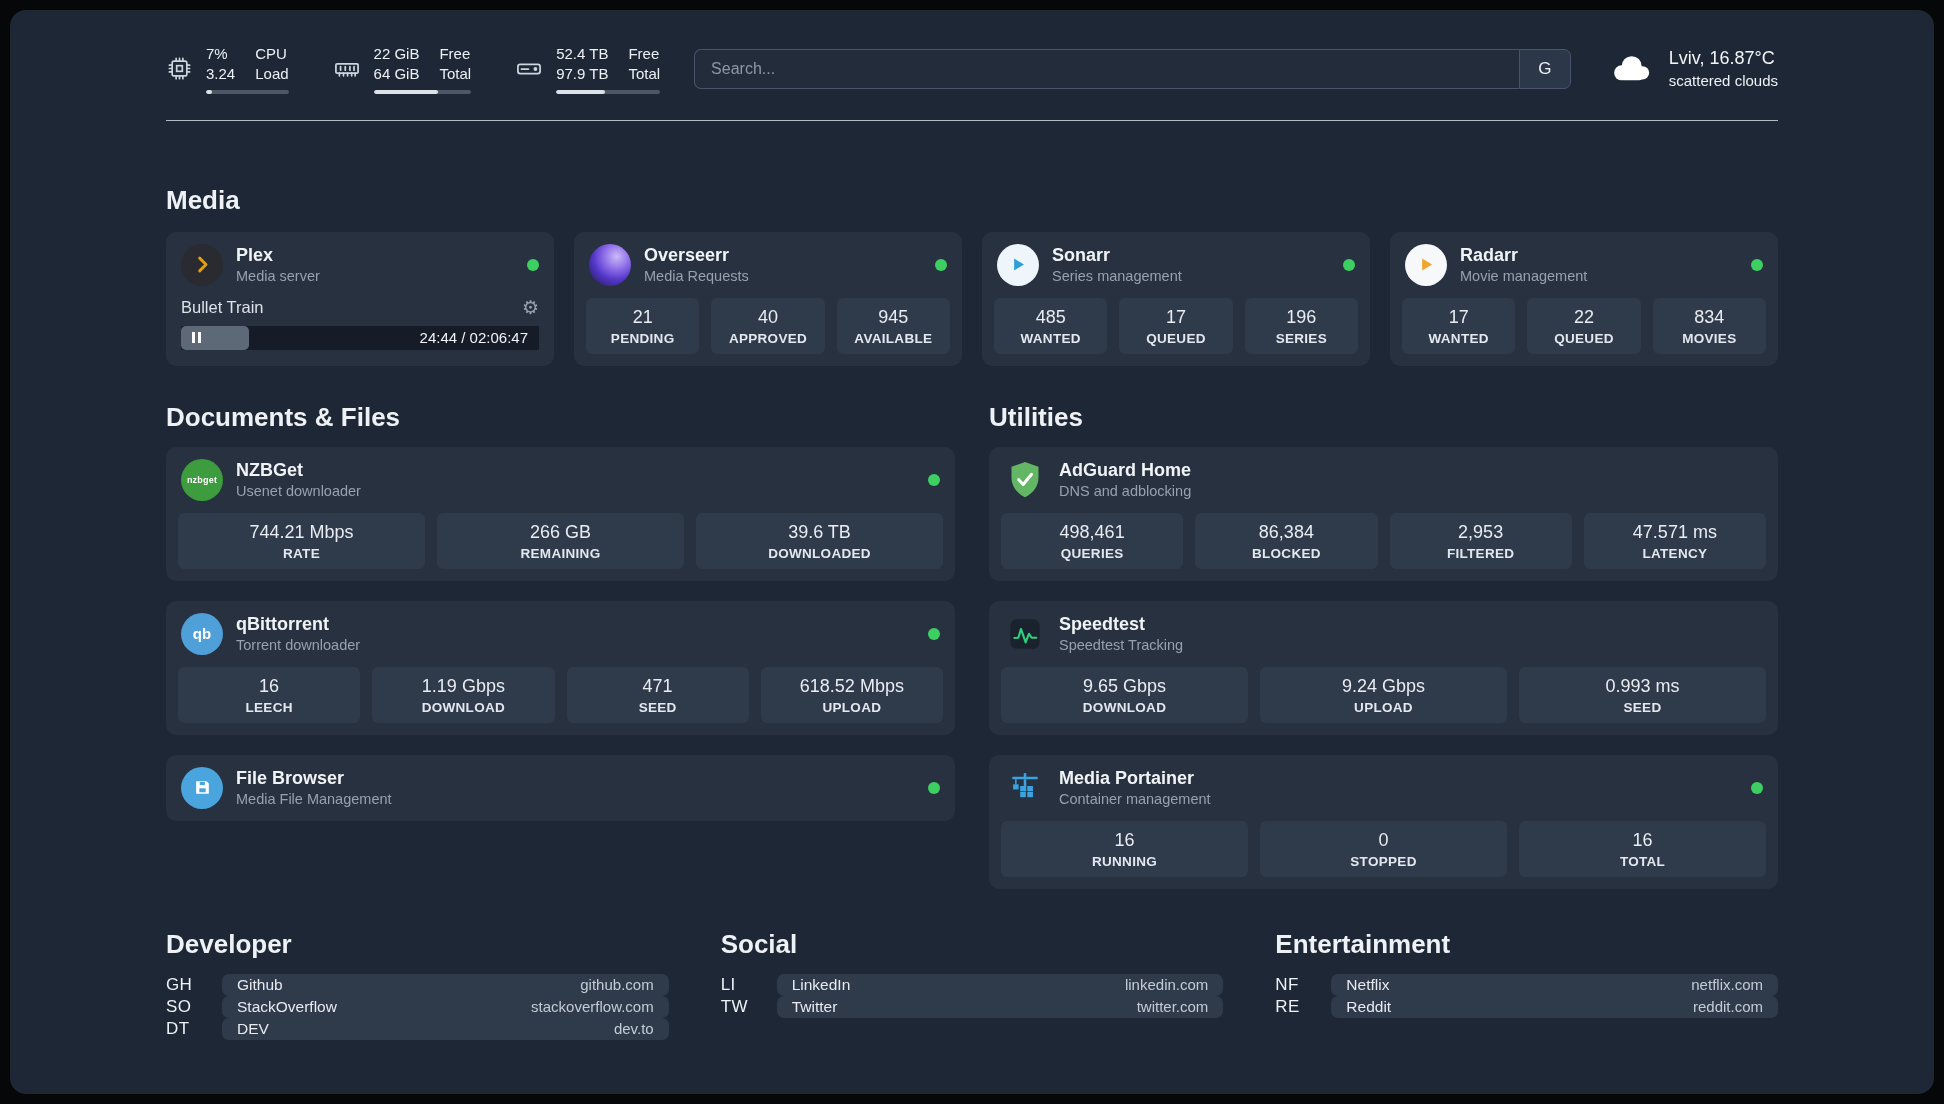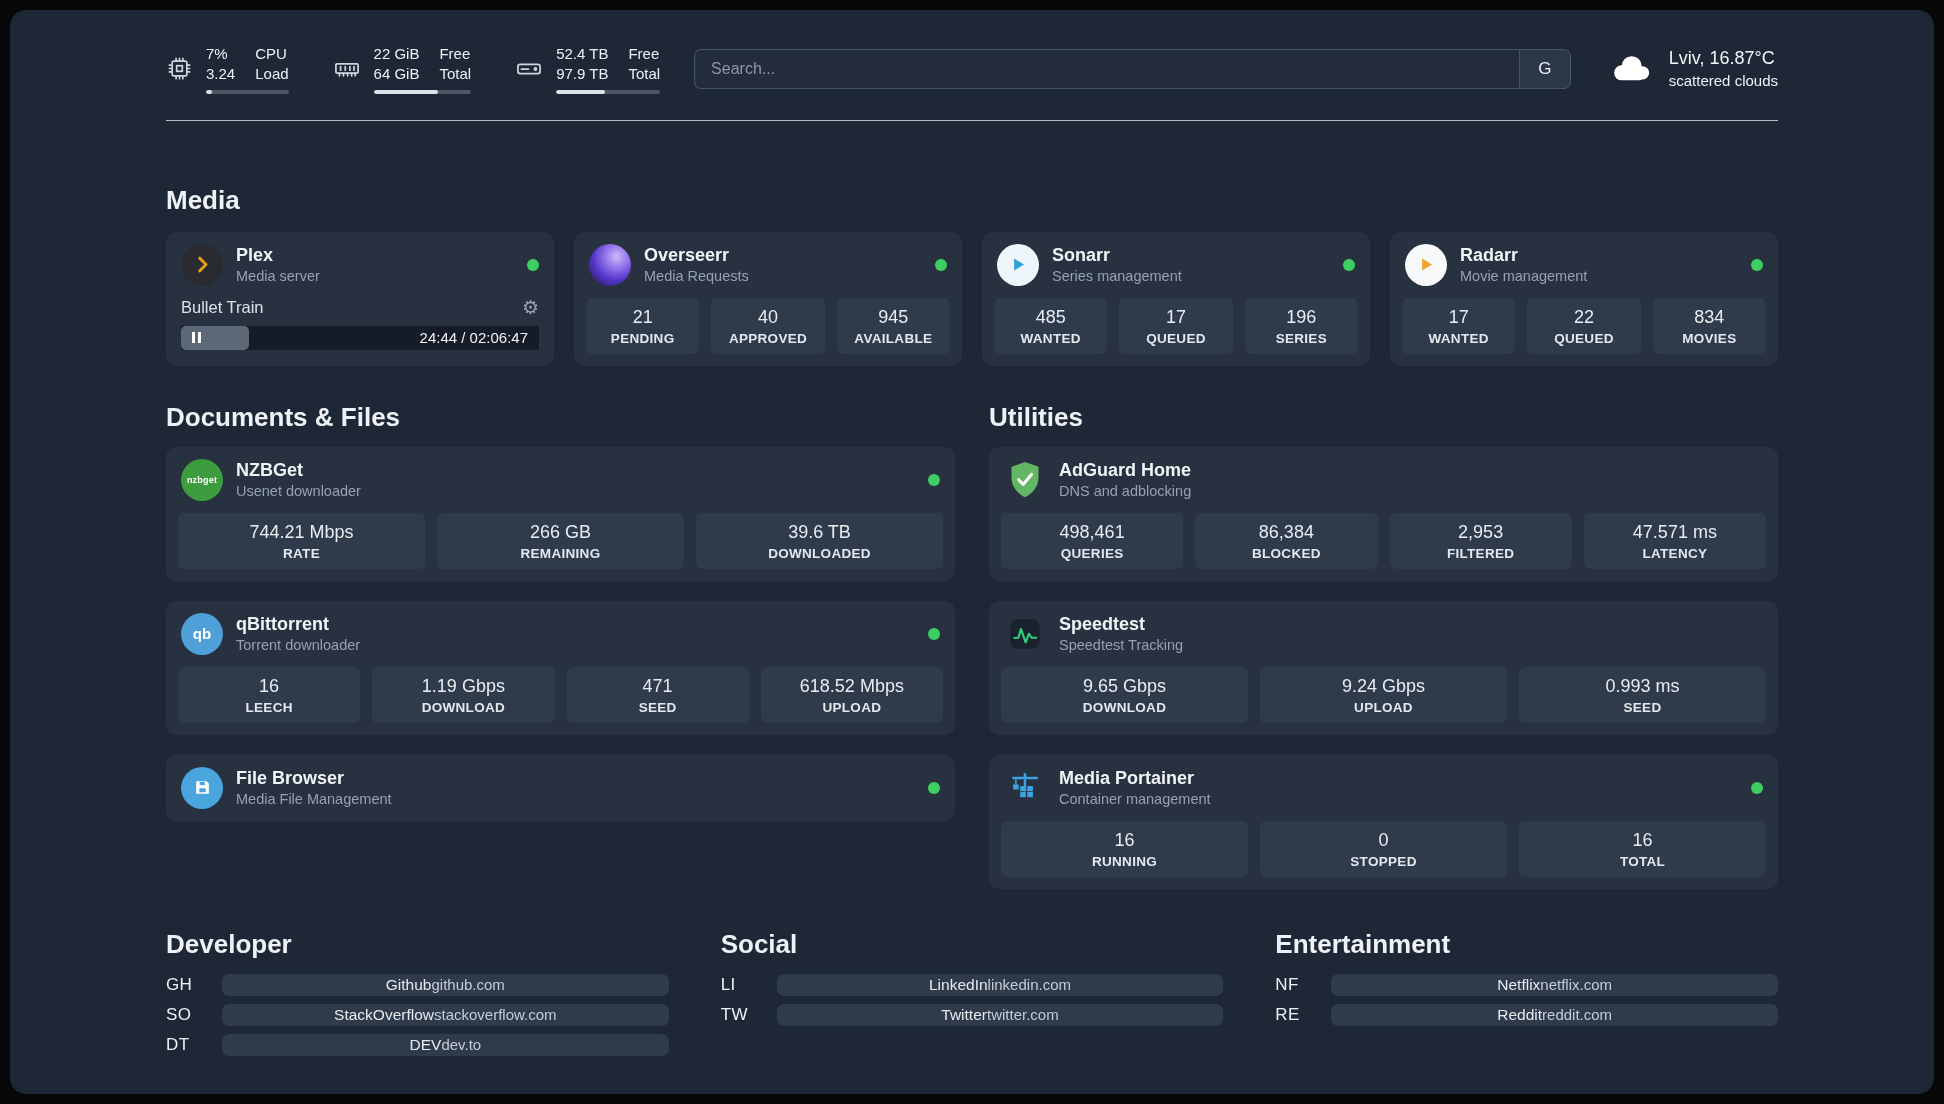--- a/index.html
+++ b/index.html
@@ -61,24 +61,24 @@
   .np-title{font-size:16.5px;color:#dde2e9}
   .gear{margin-left:auto;color:#97a1b0;font-size:19px;cursor:pointer;line-height:1}
   .player{margin:9px 15px 14px;height:24px;background:#151c28;border-radius:1px;position:relative;display:flex;align-items:center;overflow:hidden}
   .p-fill{position:absolute;left:0;top:0;bottom:0;background:#5e6977;border-radius:5px}
   .pause{display:flex;gap:3px;margin-left:11px;z-index:1;cursor:pointer}
   .pause i{display:block;width:3px;height:11px;background:#fff}
   .p-time{margin-left:auto;margin-right:11px;font-size:15px;color:#f0f3f7;z-index:1}
 
   
   .bookmarks{display:grid;grid-template-columns:1fr 1fr 1fr;gap:52px;margin-top:40px;padding-bottom:30px}
-  .bm-list{display:flex;flex-direction:column;gap:8px;margin-top:14px}
+  .bm-list{display:flex;flex-direction:column;gap:0;margin-top:14px}
   .bm-row{display:flex;align-items:center;cursor:pointer}
   .bm-abbr{width:56px;font-size:17px;color:#eef1f5;letter-spacing:.4px}
-  .bm-bar{flex:1;height:22px;background:#2f3a4b;border-radius:7px;display:flex;align-items:center;justify-content:center;padding:0 15px}
+  .bm-bar{flex:1;height:22px;background:#2f3a4b;border-radius:7px;display:flex;align-items:center;justify-content:space-between;padding:0 15px}
   .bm-name{font-size:15.5px;color:#e7ebf0}
   .bm-url{font-size:15px;color:#c4ccd6}
 </style>
 </head>
 <body>
 
 <div class="page">
   <div class="container">
 
     <header class="topbar">

